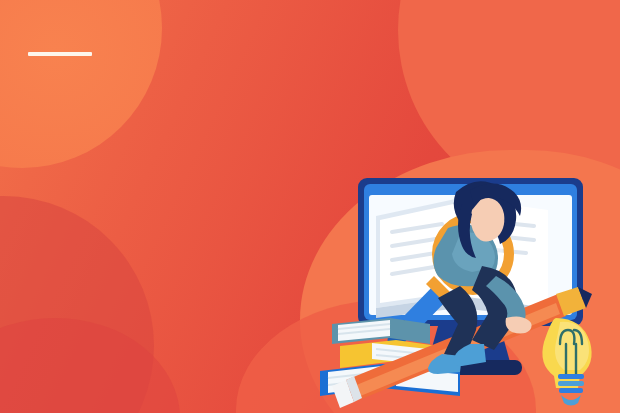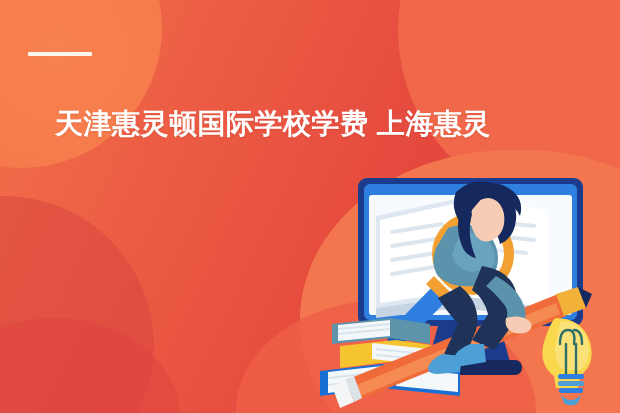--- a/index.html
+++ b/index.html
@@ -125,21 +125,20 @@
   <div class="bg-base"></div>
   <div class="blob blob-tl"></div>
   <div class="blob blob-tr"></div>
   <div class="blob blob-ml"></div>
   <div class="blob blob-bl"></div>
   <div class="blob-br blob"></div>
   <div class="blob blob-br2"></div>
 
   <div class="rule"></div>
 
-  <h1 class="headline">天津惠灵顿国际学校学费 上海惠灵</h1>
 
   <div class="illustration">
     <svg width="310" height="245" viewBox="0 0 310 245" xmlns="http://www.w3.org/2000/svg">
 
       <g>
         <rect x="48" y="10" width="225" height="148" rx="9" fill="#1b3c8c"></rect>
         <rect x="54" y="16" width="213" height="136" rx="6" fill="#2f7fe0"></rect>
         <rect x="59" y="27" width="203" height="120" rx="3" fill="#f7fbff"></rect>
 
         <path d="M128 158 h62 l10 36 h-82 z" fill="#1b3c8c"></path>

